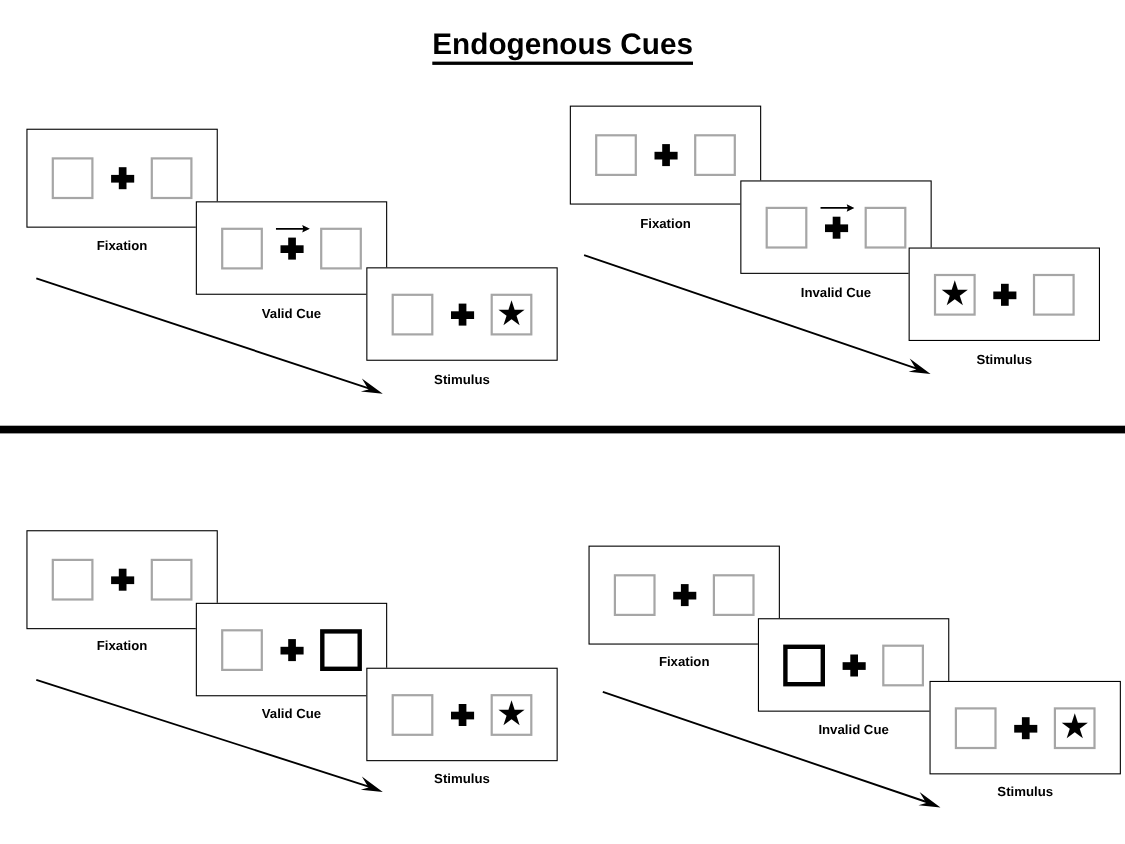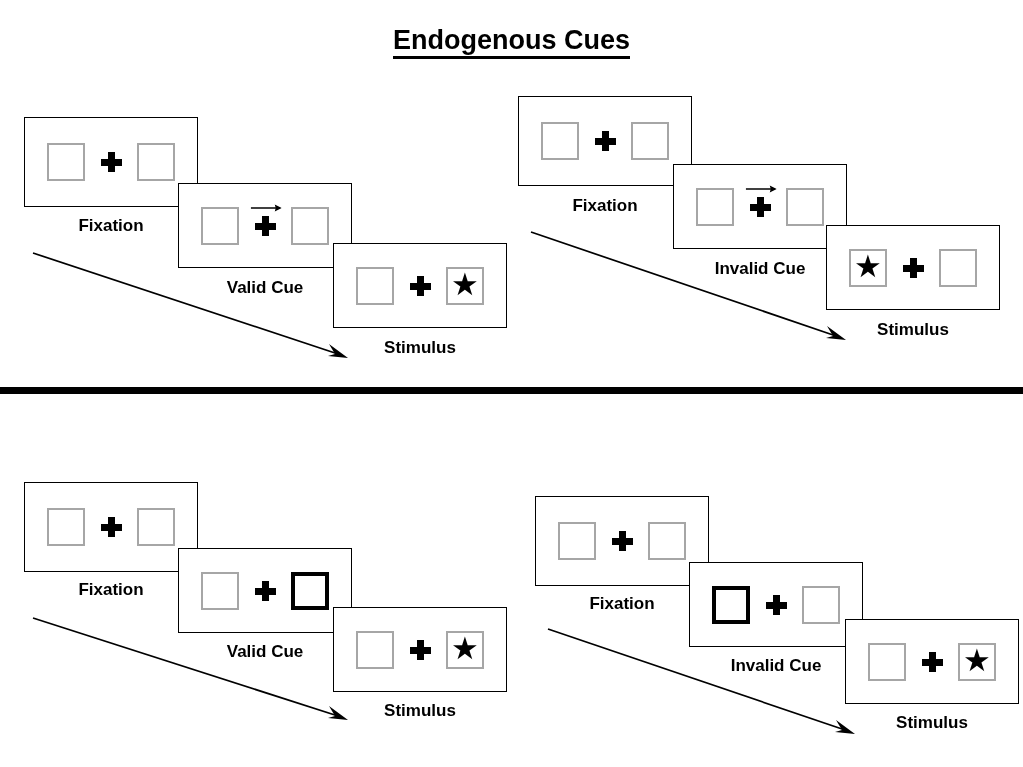--- a/index.html
+++ b/index.html
@@ -137,21 +137,21 @@
     left: 50%;
     transform: translateX(-46%);
     width: 31px;
     height: 10px;
     pointer-events: none;
   }
 
   
   .stage-label {
     position: absolute;
-    font-size: 17px;
+    font-size: 12px;
     font-weight: bold;
     white-space: nowrap;
     text-align: center;
   }
 
   
   .time-arrow {
     position: absolute;
     overflow: visible;
   }

